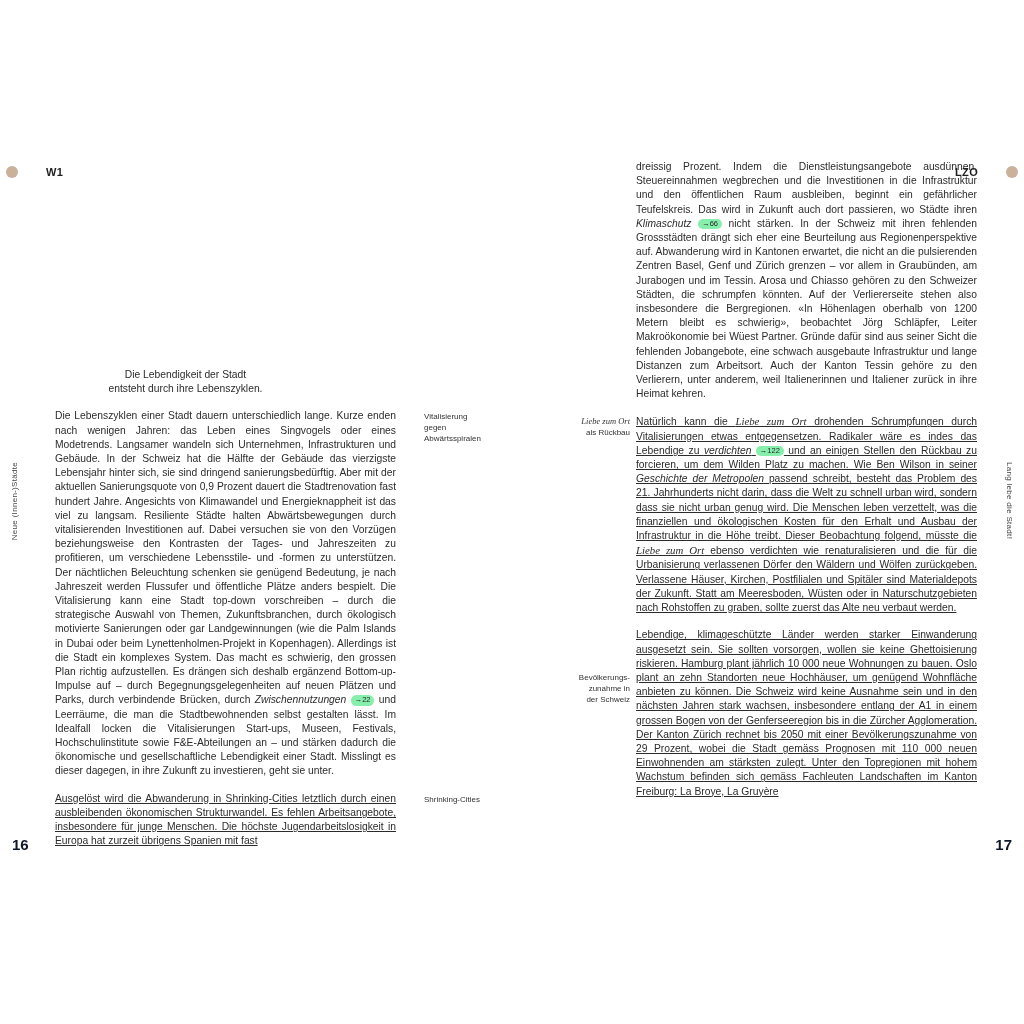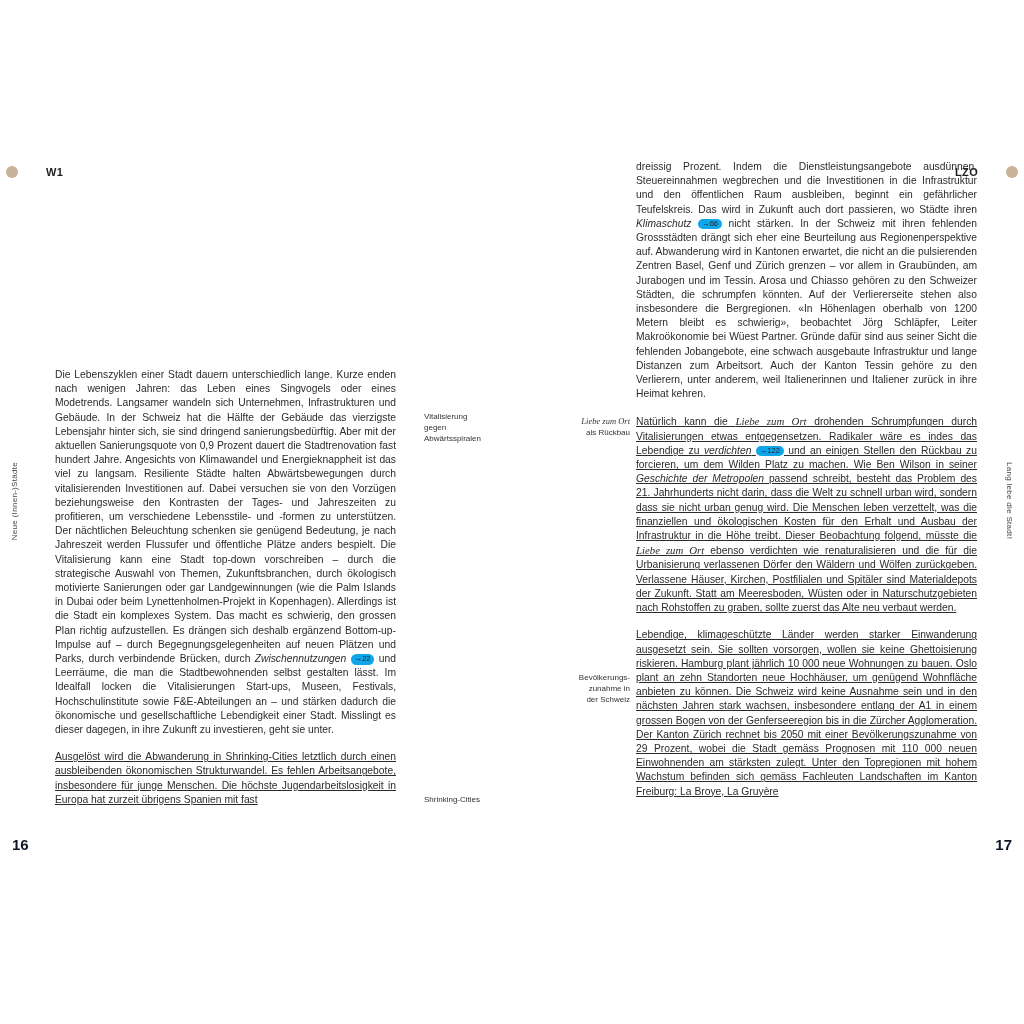--- a/index.html
+++ b/index.html
@@ -79,21 +79,21 @@
   .subhead { margin: 13px 0; }
   
   .it { font-style: italic; }
   .term {
     font-family: "Liberation Serif", serif;
     font-style: italic;
     font-size: 10.8px;
   }
   .pill {
     display: inline-block;
-    background: #0ea5e9;
+    background: #86efac;
     color: #262626;
     border-radius: 6px;
     padding: 0 4px;
     font-size: 7.5px;
     line-height: 10.5px;
     font-style: normal;
     font-family: "Liberation Sans", sans-serif;
     position: relative;
     top: -1px;
     white-space: nowrap;
@@ -133,20 +133,22 @@
   <div class="marker marker-right">
     <span class="marker-text">LZO</span>
     <span class="dot"></span>
   </div>
 
 
   <div class="edge edge-left">Neue (Innen-)Städte</div>
   <div class="edge edge-right">Lang lebe die Stadt!</div>
 
   <div class="col left-col body-text">
+    <div class="intro centered">Die Lebendigkeit der Stadt
+entsteht durch ihre Lebenszyklen.</div>
     <p class="para" id="p-l1"><span>Die Lebenszyklen einer Stadt dauern unterschiedlich lange. Kurze enden nach wenigen Jahren: das Leben eines Singvogels oder eines Modetrends. Langsamer wandeln sich Unternehmen, Infrastrukturen und Gebäude. In der Schweiz hat die Hälfte der Gebäude das vierzigste Lebensjahr hinter sich, sie sind dringend sanierungsbedürftig. Aber mit der aktuellen Sanierungsquote von 0,9 Prozent dauert die Stadtrenovation fast hundert Jahre. Angesichts von Klimawandel und Energieknappheit ist das viel zu langsam. Resiliente Städte halten Abwärtsbewegungen durch vitalisierenden Investitionen auf. Dabei versuchen sie von den Vorzügen beziehungsweise den Kontrasten der Tages- und Jahreszeiten zu profitieren, um verschiedene Lebensstile- und -formen zu unterstützen. Der nächtlichen Beleuchtung schenken sie genügend Bedeutung, je nach Jahreszeit werden Flussufer und öffentliche Plätze anders bespielt. Die Vitalisierung kann eine Stadt top-down vorschreiben – durch die strategische Auswahl von Themen, Zukunftsbranchen, durch ökologisch motivierte Sanierungen oder gar Landgewinnungen (wie die Palm Islands in Dubai oder beim Lynettenholmen-Projekt in Kopenhagen). Allerdings ist die Stadt ein komplexes System. Das macht es schwierig, den grossen Plan richtig aufzustellen. Es drängen sich deshalb ergänzend Bottom-up-Impulse auf – durch Begegnungsgelegenheiten auf neuen Plätzen und Parks, durch verbindende Brücken, durch </span><span class="it">Zwischennutzungen</span><span> </span><span class="pill">→22</span><span> und Leerräume, die man die Stadtbewohnenden selbst gestalten lässt. Im Idealfall locken die Vitalisierungen Start-ups, Museen, Festivals, Hochschulinstitute sowie F&amp;E-Abteilungen an – und stärken dadurch die ökonomische und gesellschaftliche Lebendigkeit einer Stadt. Misslingt es dieser dagegen, in ihre Zukunft zu investieren, geht sie unter.</span></p>
     <p class="para" id="p-l2"><span>Ausgelöst wird die Abwanderung in Shrinking-Cities letztlich durch einen ausbleibenden ökonomischen Strukturwandel. Es fehlen Arbeitsangebote, insbesondere für junge Menschen. Die höchste Jugendarbeitslosigkeit in Europa hat zurzeit übrigens Spanien mit fast</span></p>
   </div>
 
   <div class="mnote mnote-left" style="top: 411px;">Vitalisierung
 gegen
 Abwärtsspiralen</div>
   <div class="mnote mnote-left" style="top: 794px;">Shrinking-Cities</div>
 
   <div class="col right-col body-text">

